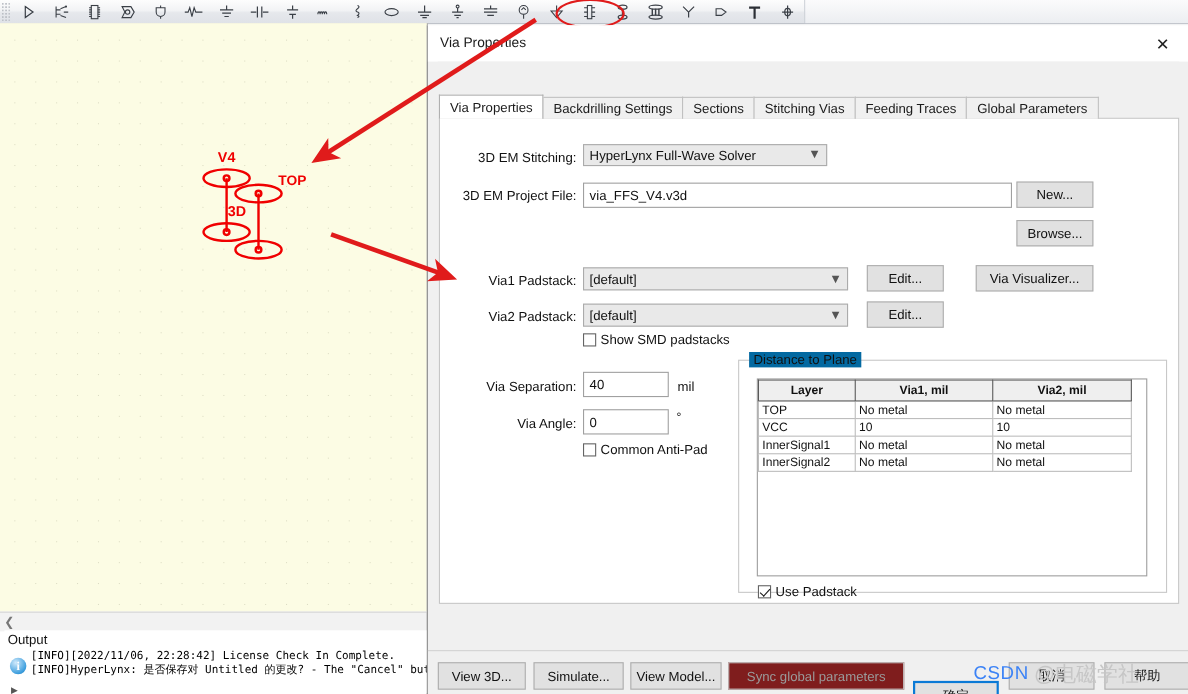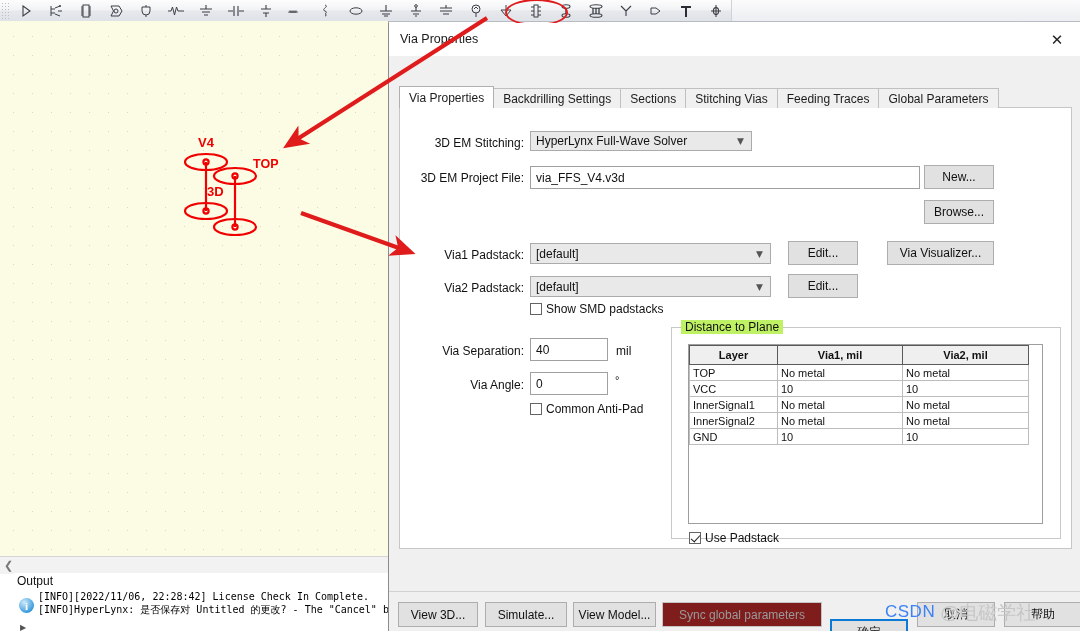--- a/index.html
+++ b/index.html
@@ -56,21 +56,21 @@
     background:#f2f2f2;border-top:1px solid #d5d5d5;border-right:1px solid #a9a9a9;
     display:flex;align-items:center;
   }
   .hscroll .arrow{
     width:17px;height:17px;display:flex;align-items:center;justify-content:center;
     color:#777;font-size:11px;
   }
 
   
   .output{
-    position:absolute;left:14px;top:573px;width:388px;height:58px;
+    position:absolute;left:4px;top:573px;width:388px;height:58px;
     background:#ffffff;border-right:1px solid #a9a9a9;padding-left:32px;
   }
   .output-title{
     position:absolute;left:3px;top:1px;font-size:12px;color:#111;
   }
   .out-body{position:absolute;left:0;top:17px;width:388px;height:41px;}
   .out-icon{
     position:absolute;left:5px;top:8px;width:15px;height:15px;border-radius:50%;
     background:radial-gradient(circle at 35% 30%,#cfe9fb,#3b9ddd 70%,#1b6fa8);
     color:#fff;font-size:11px;font-weight:bold;font-family:"Liberation Serif",serif;
@@ -153,21 +153,21 @@
     content:"";position:absolute;left:3px;top:0px;width:4px;height:8px;
     border:solid #1b1b1b;border-width:0 1.6px 1.6px 0;transform:rotate(42deg);
   }
   .unit{position:absolute;font-size:12px;color:#111;}
 
   
   .group{
     position:absolute;box-sizing:border-box;border:1px solid #c8c8c8;
   }
   .group-title{
-    position:absolute;top:-8px;left:9px;background:#bef264;padding:0 4px;
+    position:absolute;top:-8px;left:9px;background:#0369a1;padding:0 4px;
     font-size:12px;color:#111;
   }
   
   .tbl{
     position:absolute;border-collapse:collapse;font-size:11px;color:#111;
     background:#fff;table-layout:fixed;
   }
   .tbl th{
     background:#efefef;border:1px solid #5a5a5a;height:16px;
     font-weight:bold;font-size:11px;color:#111;
@@ -502,25 +502,20 @@
                 <tr>
                   <td>InnerSignal1</td>
                   <td>No metal</td>
                   <td>No metal</td>
                 </tr>
                 <tr>
                   <td>InnerSignal2</td>
                   <td>No metal</td>
                   <td>No metal</td>
                 </tr>
-                <tr>
-                  <td>GND</td>
-                  <td>10</td>
-                  <td>10</td>
-                </tr>
               </tbody>
             </table>
           </div>
 
           <div class="cb" style="left:17px;top:203px;">
             <span class="box checked"></span>
             <span>Use Padstack</span>
           </div>
         </div>
 

